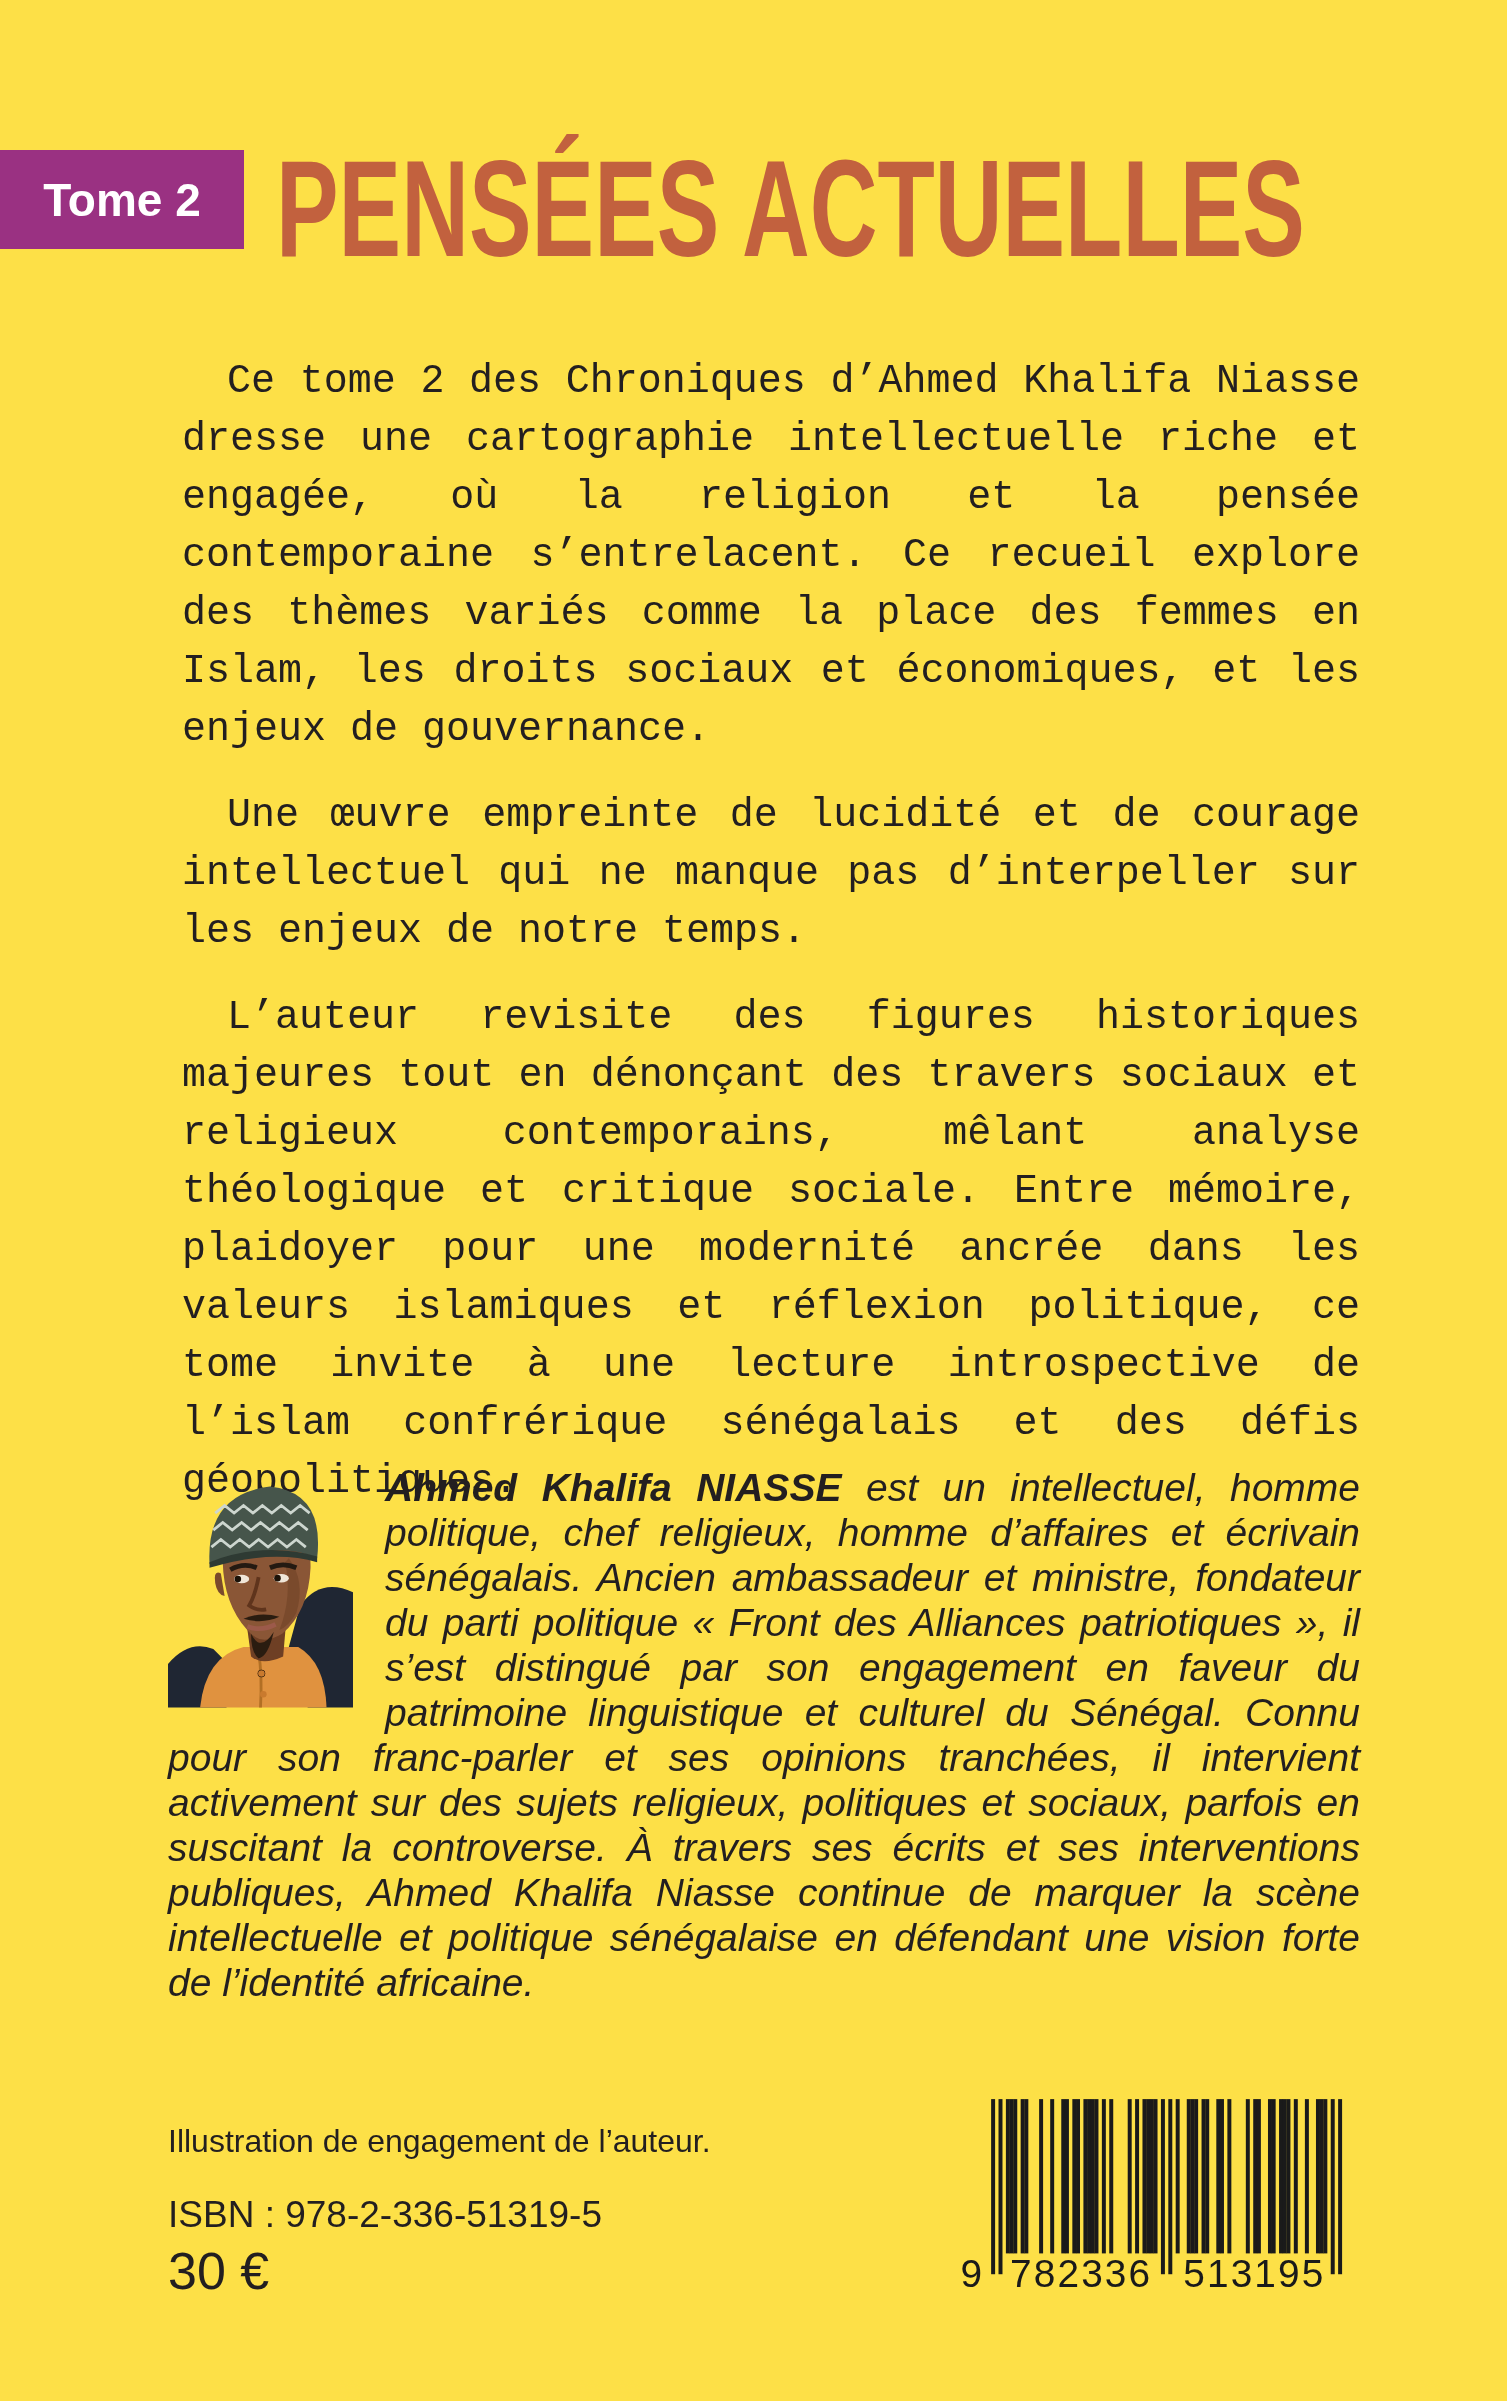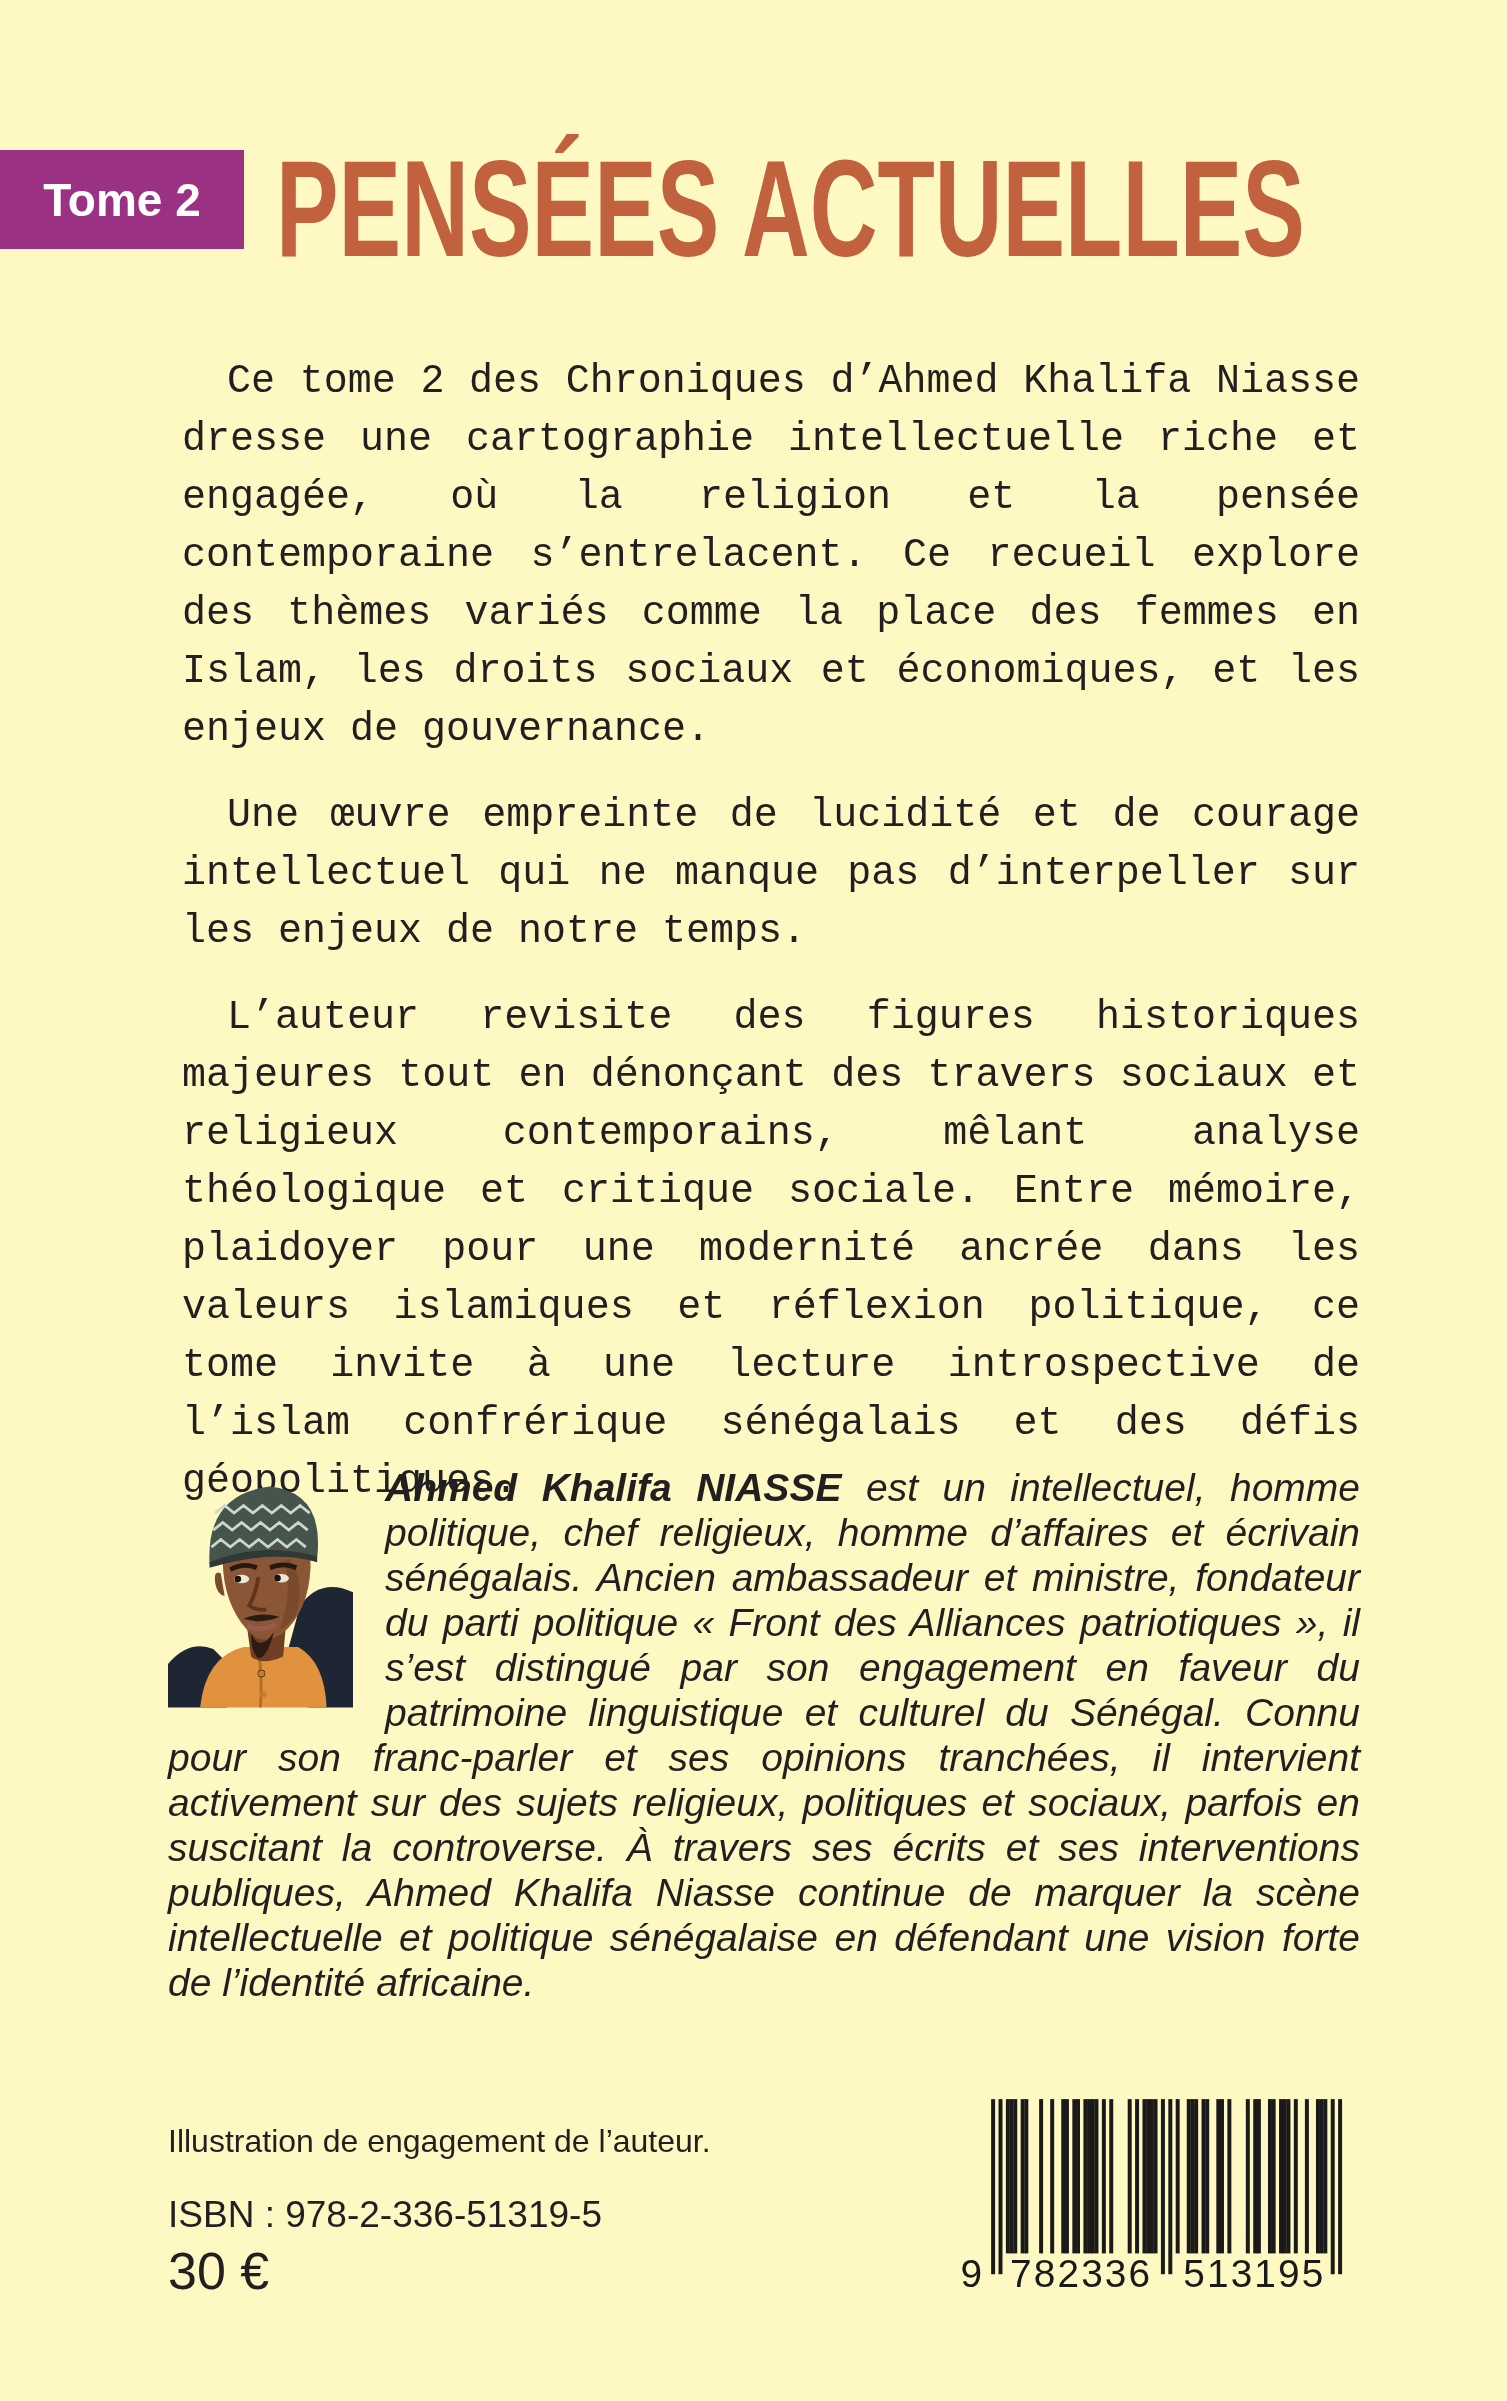--- a/index.html
+++ b/index.html
@@ -1,19 +1,19 @@
 <!DOCTYPE html>
 <html style="font-size:15px"><head>
 <meta charset="utf-8">
 <style>
   html,body{margin:0;padding:0;background:#ffffff;}
   .page{
     position:relative;
     width:1508px;height:2402px;
-    background:#fef9c3;
+    background:#fde047;
     font-family:"Liberation Sans", sans-serif;
     color:#231f20;
     overflow:hidden;
   }
   
   .tome-badge{
     position:absolute;left:0;top:150px;
     width:244px;height:99px;
     background:var(--accent-purple,#9a3182);
     color:#ffffff;

